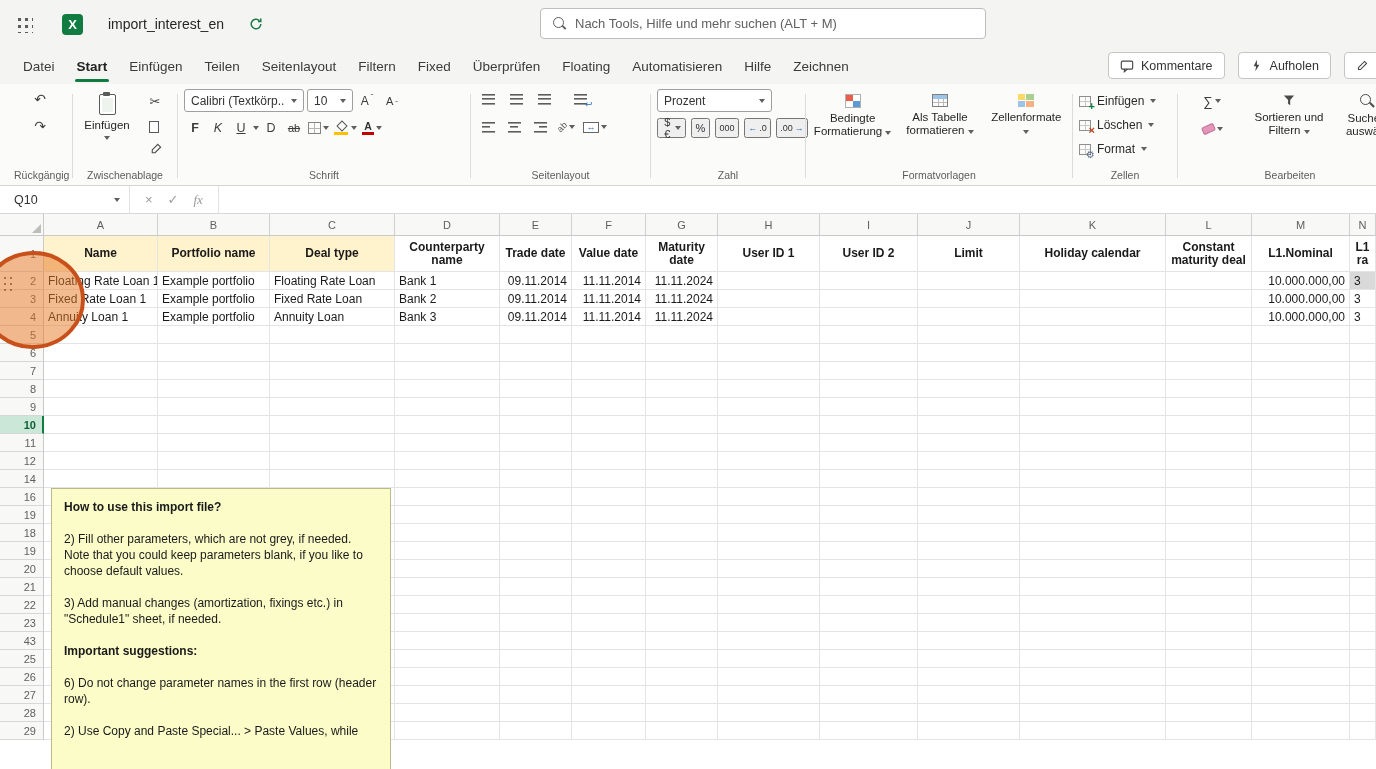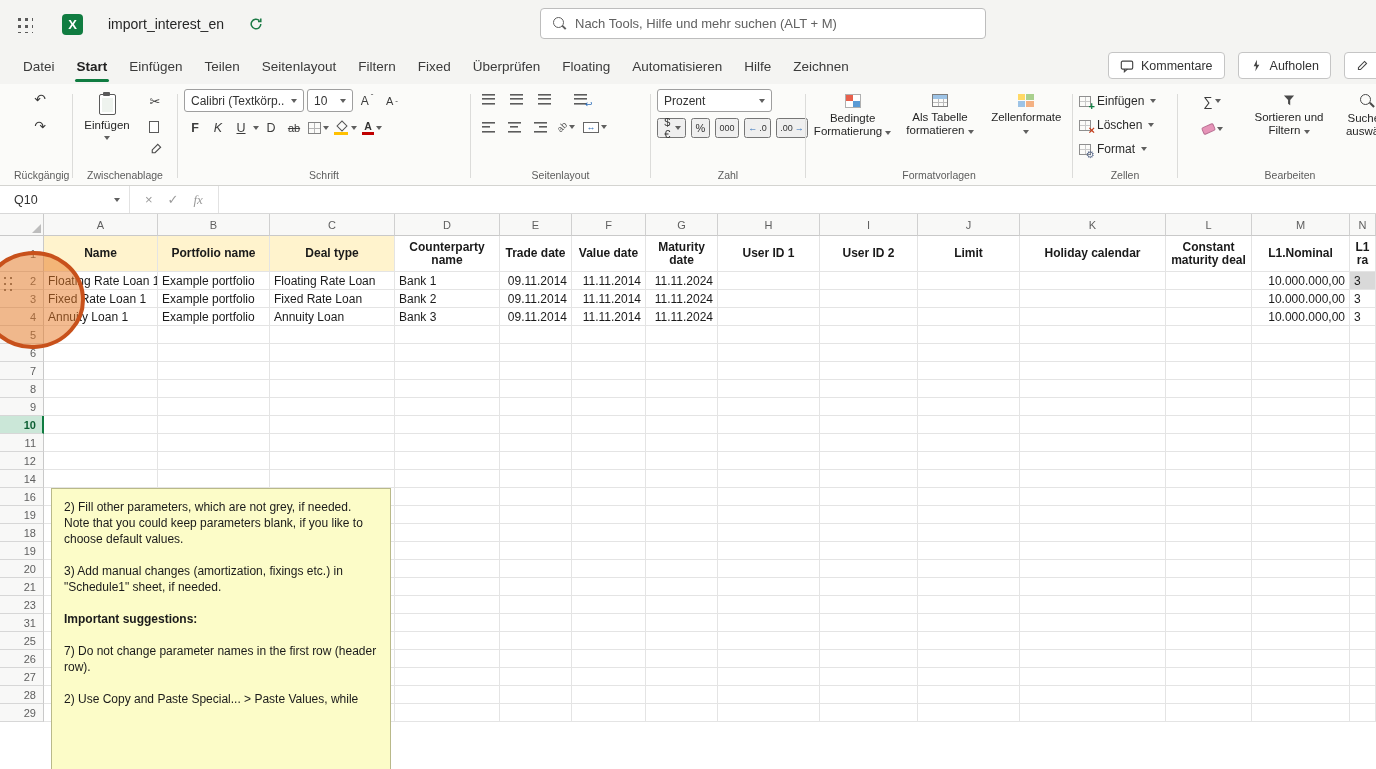--- a/index.html
+++ b/index.html
@@ -770,38 +770,55 @@
           <div class="cell ar" style="width: 72px;"></div>
           <div class="cell" style="width: 102px;"></div>
           <div class="cell" style="width: 98px;"></div>
           <div class="cell" style="width: 102px;"></div>
           <div class="cell" style="width: 146px;"></div>
           <div class="cell" style="width: 86px;"></div>
           <div class="cell ar" style="width: 98px;"></div>
           <div class="cell" style="width: 26px;"></div>
         </div>
         <div class="srow">
+          <div class="rowh">22</div>
+          <div class="cell" style="width: 114px;"></div>
+          <div class="cell" style="width: 112px;"></div>
+          <div class="cell" style="width: 125px;"></div>
+          <div class="cell" style="width: 105px;"></div>
+          <div class="cell ar" style="width: 72px;"></div>
+          <div class="cell ar" style="width: 74px;"></div>
+          <div class="cell ar" style="width: 72px;"></div>
+          <div class="cell" style="width: 102px;"></div>
+          <div class="cell" style="width: 98px;"></div>
+          <div class="cell" style="width: 102px;"></div>
+          <div class="cell" style="width: 146px;"></div>
+          <div class="cell" style="width: 86px;"></div>
+          <div class="cell ar" style="width: 98px;"></div>
+          <div class="cell" style="width: 26px;"></div>
+        </div>
+        <div class="srow">
           <div class="rowh">23</div>
           <div class="cell" style="width: 114px;"></div>
           <div class="cell" style="width: 112px;"></div>
           <div class="cell" style="width: 125px;"></div>
           <div class="cell" style="width: 105px;"></div>
           <div class="cell ar" style="width: 72px;"></div>
           <div class="cell ar" style="width: 74px;"></div>
           <div class="cell ar" style="width: 72px;"></div>
           <div class="cell" style="width: 102px;"></div>
           <div class="cell" style="width: 98px;"></div>
           <div class="cell" style="width: 102px;"></div>
           <div class="cell" style="width: 146px;"></div>
           <div class="cell" style="width: 86px;"></div>
           <div class="cell ar" style="width: 98px;"></div>
           <div class="cell" style="width: 26px;"></div>
         </div>
         <div class="srow">
-          <div class="rowh">31</div>
+          <div class="rowh">43</div>
           <div class="cell" style="width: 114px;"></div>
           <div class="cell" style="width: 112px;"></div>
           <div class="cell" style="width: 125px;"></div>
           <div class="cell" style="width: 105px;"></div>
           <div class="cell ar" style="width: 72px;"></div>
           <div class="cell ar" style="width: 74px;"></div>
           <div class="cell ar" style="width: 72px;"></div>
           <div class="cell" style="width: 102px;"></div>
           <div class="cell" style="width: 98px;"></div>
           <div class="cell" style="width: 102px;"></div>
@@ -891,24 +908,25 @@
           <div class="cell" style="width: 98px;"></div>
           <div class="cell" style="width: 102px;"></div>
           <div class="cell" style="width: 146px;"></div>
           <div class="cell" style="width: 86px;"></div>
           <div class="cell ar" style="width: 98px;"></div>
           <div class="cell" style="width: 26px;"></div>
         </div>
       </div>
 
     <div class="note">
+        <p class="b">How to use this import file?</p>
         <p>2)  Fill other parameters, which are not grey, if needed. Note that you could keep parameters blank, if you like to choose default values.</p>
         <p>3) Add manual changes (amortization, fixings etc.) in "Schedule1" sheet, if needed.</p>
         <p class="b">Important suggestions:</p>
-        <p>7) Do not change parameter names in the first row (header row).</p>
+        <p>6) Do not change parameter names in the first row (header row).</p>
         <p>2) Use Copy and Paste Special... &gt; Paste Values, while</p>
       </div>
 
     <div class="draghandle"></div>
 
     <svg class="annotation" width="110" height="104" viewBox="0 0 110 104">
       <ellipse cx="55" cy="52" rx="50" ry="47" transform="rotate(-5 55 52)" fill="rgba(232,119,34,0.5)" stroke="#C8511B" stroke-width="4"></ellipse>
     </svg>
   </div>
 

